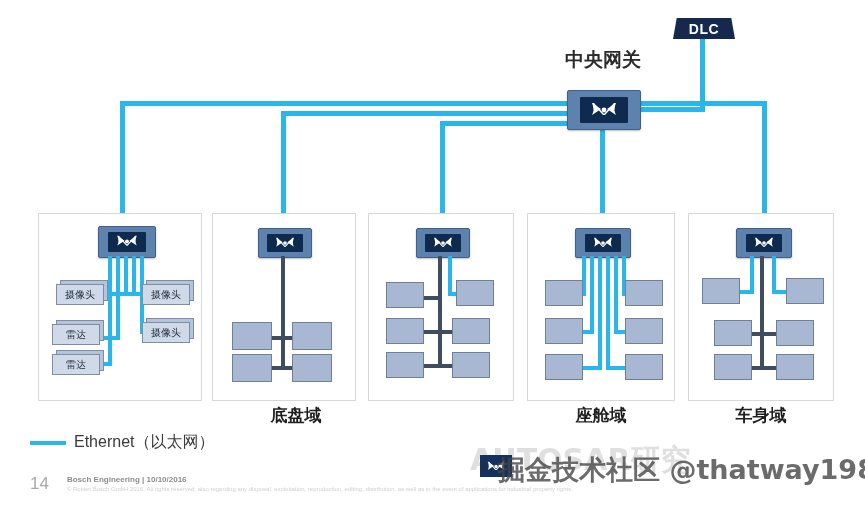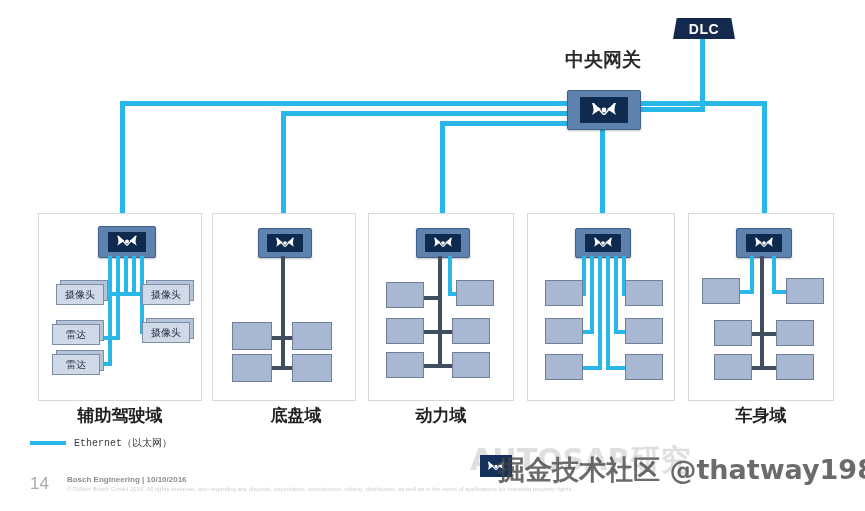--- a/index.html
+++ b/index.html
@@ -86,22 +86,22 @@
     display:flex;align-items:center;justify-content:center;
     font-size:10px;color:#1d2b3e;
     font-family:"DejaVu Sans",sans-serif;
     white-space:nowrap;
   }
 
   
   #legend{position:absolute;left:30px;top:436px;}
   .leg-row{display:flex;align-items:center;height:13px;}
   .leg-swatch{width:36px;height:4px;margin-right:8px;}
-  .leg-text{font-size:10px;color:#3a3a3a;white-space:nowrap;
-    font-family:Liberation Mono, monospace;}
+  .leg-text{font-size:16px;color:#3a3a3a;white-space:nowrap;
+    font-family:Liberation Sans, sans-serif;}
 
   
   #footer{position:absolute;left:30px;top:475px;display:flex;align-items:flex-start;}
   #pagenum{font-size:17px;color:#a9a9a9;margin-right:18px;line-height:1;}
   #foot-main{font-size:8px;font-weight:bold;color:#8d8d8d;line-height:1.25;}
   #foot-legal{font-size:6px;color:#cfcfcf;line-height:1.25;margin-top:1px;
     white-space:nowrap;overflow:hidden;width:800px;}
 
   
   #bosch{position:absolute;left:763px;top:473px;display:flex;align-items:center;}
@@ -214,21 +214,20 @@
 
   <div class="sensor" style="left:142px;top:284px;">
     <div class="back"></div>
     <div class="front">摄像头</div>
   </div>
   <div class="sensor" style="left:142px;top:322px;">
     <div class="back"></div>
     <div class="front">摄像头</div>
   </div>
 
-  <div class="domain-label" style="left:38px;width:164px;">辅助驾驶域</div>
 
   <div class="domain" style="left:212px;width:144px;"></div>
 
   <div class="switch" style="left:258px;top:228px;width:52px;height:28px;">
     <div class="inner">
       <svg width="22" height="12" viewBox="0 0 28 16">
           <path d="M2 1 L11 7 L2 13 Q5 8 2 1 Z" fill="#fff"></path>
           <path d="M26 1 L17 7 L26 13 Q23 8 26 1 Z" fill="#fff"></path>
           <path d="M2 1 L13 13 L15 13 L4 1 Z" fill="#fff"></path>
           <path d="M26 1 L15 13 L13 13 L24 1 Z" fill="#fff"></path>
@@ -270,21 +269,20 @@
   <div class="eth" style="left:448px;top:256px;width:4px;height:40px;"></div>
   <div class="eth" style="left:448px;top:292px;width:28px;height:4px;"></div>
 
   <div class="ecu" style="left:386px;top:282px;width:38px;height:26px;"></div>
   <div class="ecu" style="left:456px;top:280px;width:38px;height:26px;"></div>
   <div class="ecu" style="left:386px;top:318px;width:38px;height:26px;"></div>
   <div class="ecu" style="left:452px;top:318px;width:38px;height:26px;"></div>
   <div class="ecu" style="left:386px;top:352px;width:38px;height:26px;"></div>
   <div class="ecu" style="left:452px;top:352px;width:38px;height:26px;"></div>
 
-  <div class="domain-label" style="left:368px;width:146px;">动力域</div>
 
   <div class="domain" style="left:527px;width:148px;"></div>
 
   <div class="switch" style="left:575px;top:228px;width:54px;height:28px;">
     <div class="inner">
       <svg width="22" height="12" viewBox="0 0 28 16">
           <path d="M2 1 L11 7 L2 13 Q5 8 2 1 Z" fill="#fff"></path>
           <path d="M26 1 L17 7 L26 13 Q23 8 26 1 Z" fill="#fff"></path>
           <path d="M2 1 L13 13 L15 13 L4 1 Z" fill="#fff"></path>
           <path d="M26 1 L15 13 L13 13 L24 1 Z" fill="#fff"></path>
@@ -307,20 +305,21 @@
   <div class="eth" style="left:566px;top:366px;width:36px;height:4px;"></div>
   <div class="eth" style="left:606px;top:366px;width:36px;height:4px;"></div>
 
   <div class="ecu" style="left:545px;top:280px;width:38px;height:26px;"></div>
   <div class="ecu" style="left:625px;top:280px;width:38px;height:26px;"></div>
   <div class="ecu" style="left:545px;top:318px;width:38px;height:26px;"></div>
   <div class="ecu" style="left:625px;top:318px;width:38px;height:26px;"></div>
   <div class="ecu" style="left:545px;top:354px;width:38px;height:26px;"></div>
   <div class="ecu" style="left:625px;top:354px;width:38px;height:26px;"></div>
 
+  <div class="domain-label" style="left:527px;width:148px;">座舱域</div>
 
   <div class="domain" style="left:688px;width:146px;"></div>
 
   <div class="switch" style="left:736px;top:228px;width:54px;height:28px;">
     <div class="inner">
       <svg width="22" height="12" viewBox="0 0 28 16">
           <path d="M2 1 L11 7 L2 13 Q5 8 2 1 Z" fill="#fff"></path>
           <path d="M26 1 L17 7 L26 13 Q23 8 26 1 Z" fill="#fff"></path>
           <path d="M2 1 L13 13 L15 13 L4 1 Z" fill="#fff"></path>
           <path d="M26 1 L15 13 L13 13 L24 1 Z" fill="#fff"></path>

